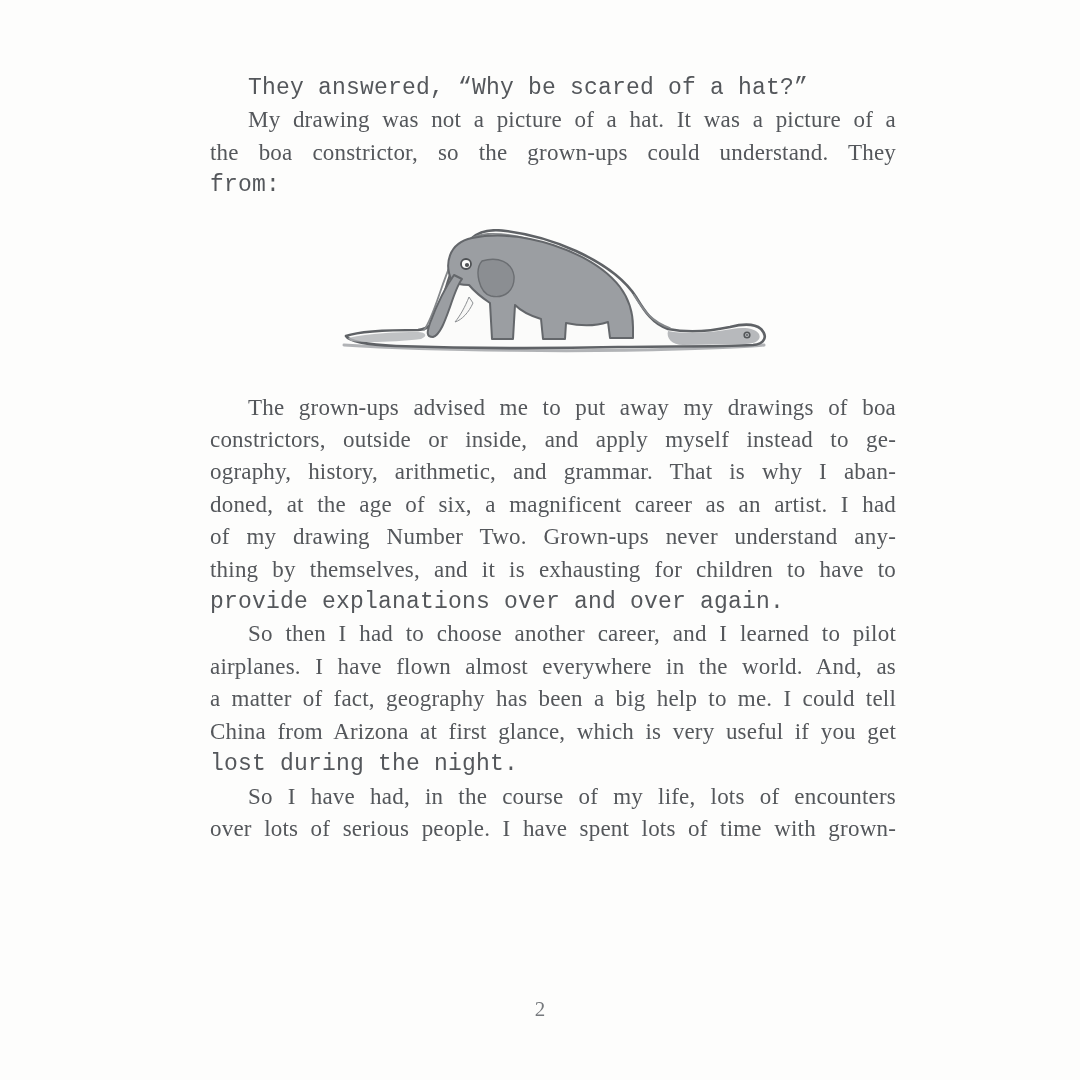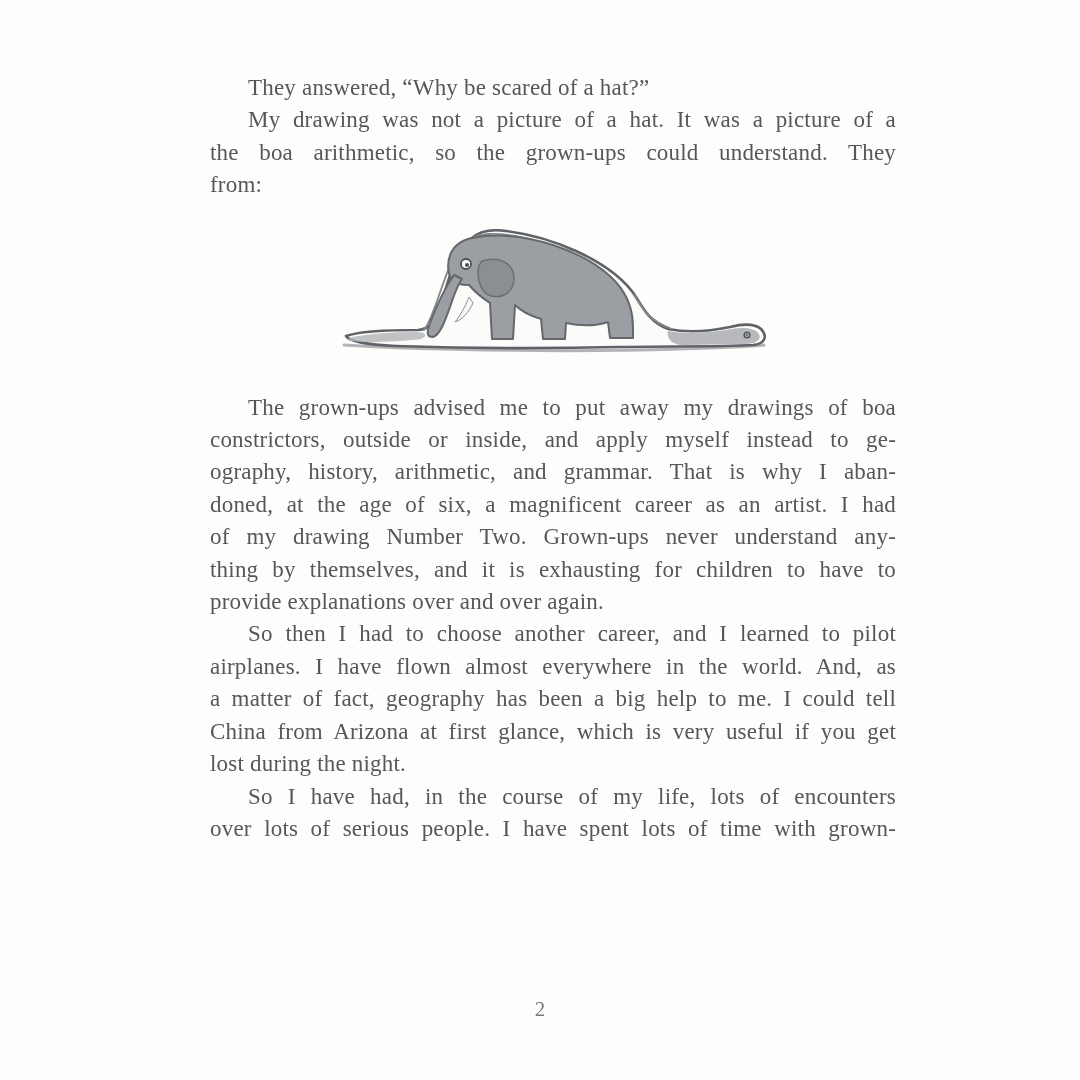--- a/index.html
+++ b/index.html
@@ -25,21 +25,21 @@
     line-height: 32.4px;
     letter-spacing: 0.2px;
   }
   .paragraph { margin: 0; }
   .line {
     text-align: justify;
     text-align-last: justify;
     min-height: 32.4px;
   }
   .line.first { text-indent: 38px; }
-  .line.end { text-align-last: left; }
+  .line.end { text-align-last: left; font-family: Liberation Mono, monospace; }
   .figure {
     width: 686px;
     height: 132px;
     margin: 27px 0 31px 0;
     text-align: center;
   }
   .figure svg { display: inline-block; }
   .page-number {
     position: absolute;
     top: 997px;
@@ -55,21 +55,21 @@
 
 <div class="page">
   <div class="text-column">
 
     <div class="paragraph">
       <div class="line first end">They answered, “Why be scared of a hat?”</div>
     </div>
 
     <div class="paragraph">
       <div class="line first">My drawing was not a picture of a hat. It was a picture of a</div>
-      <div class="line">the boa arithmetic, so the grown-ups could understand. They</div>
+      <div class="line">the boa constrictor, so the grown-ups could understand. They</div>
       <div class="line end">from:</div>
     </div>
 
     <div class="figure">
       <svg width="430" height="132" viewBox="0 0 430 132" aria-hidden="true">
 
         <path d="M 6 116 C 100 122, 250 123, 340 120 C 380 119, 412 118, 426 116" fill="none" stroke="#a3a6a9" stroke-width="3" stroke-linecap="round" opacity="0.85"></path>
 
         <path d="M 8 107
                  C 22 102, 52 101, 80 101

